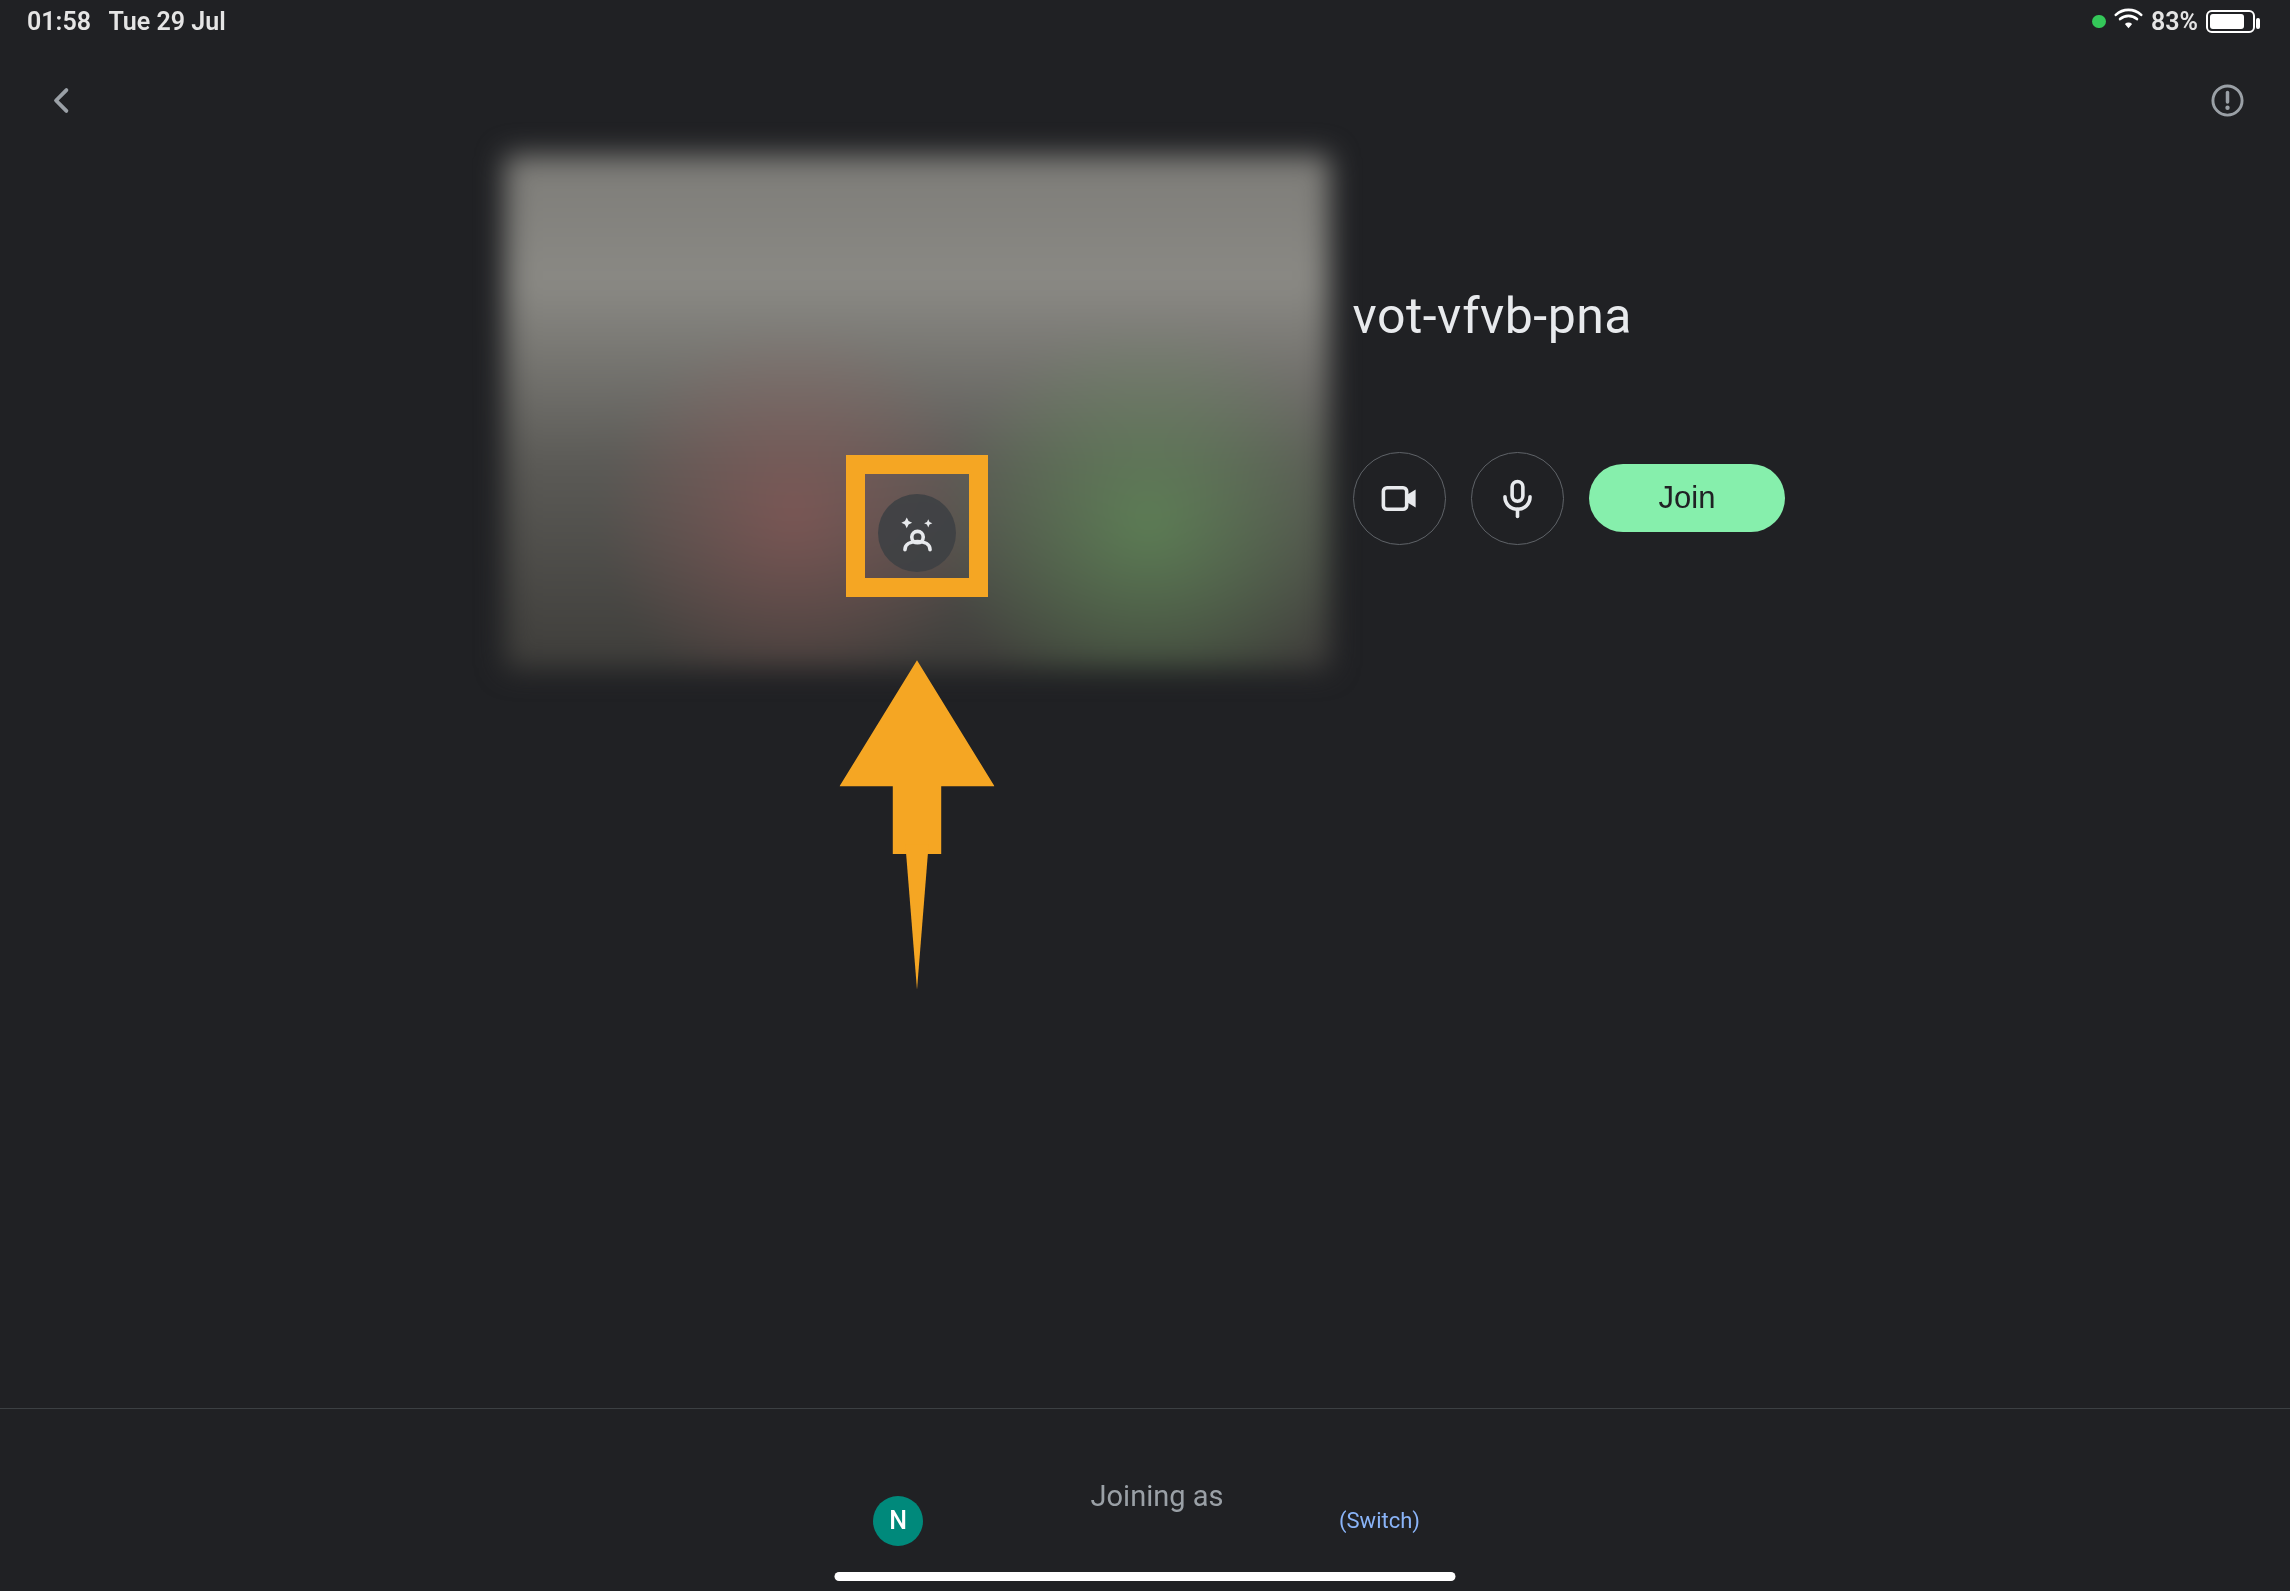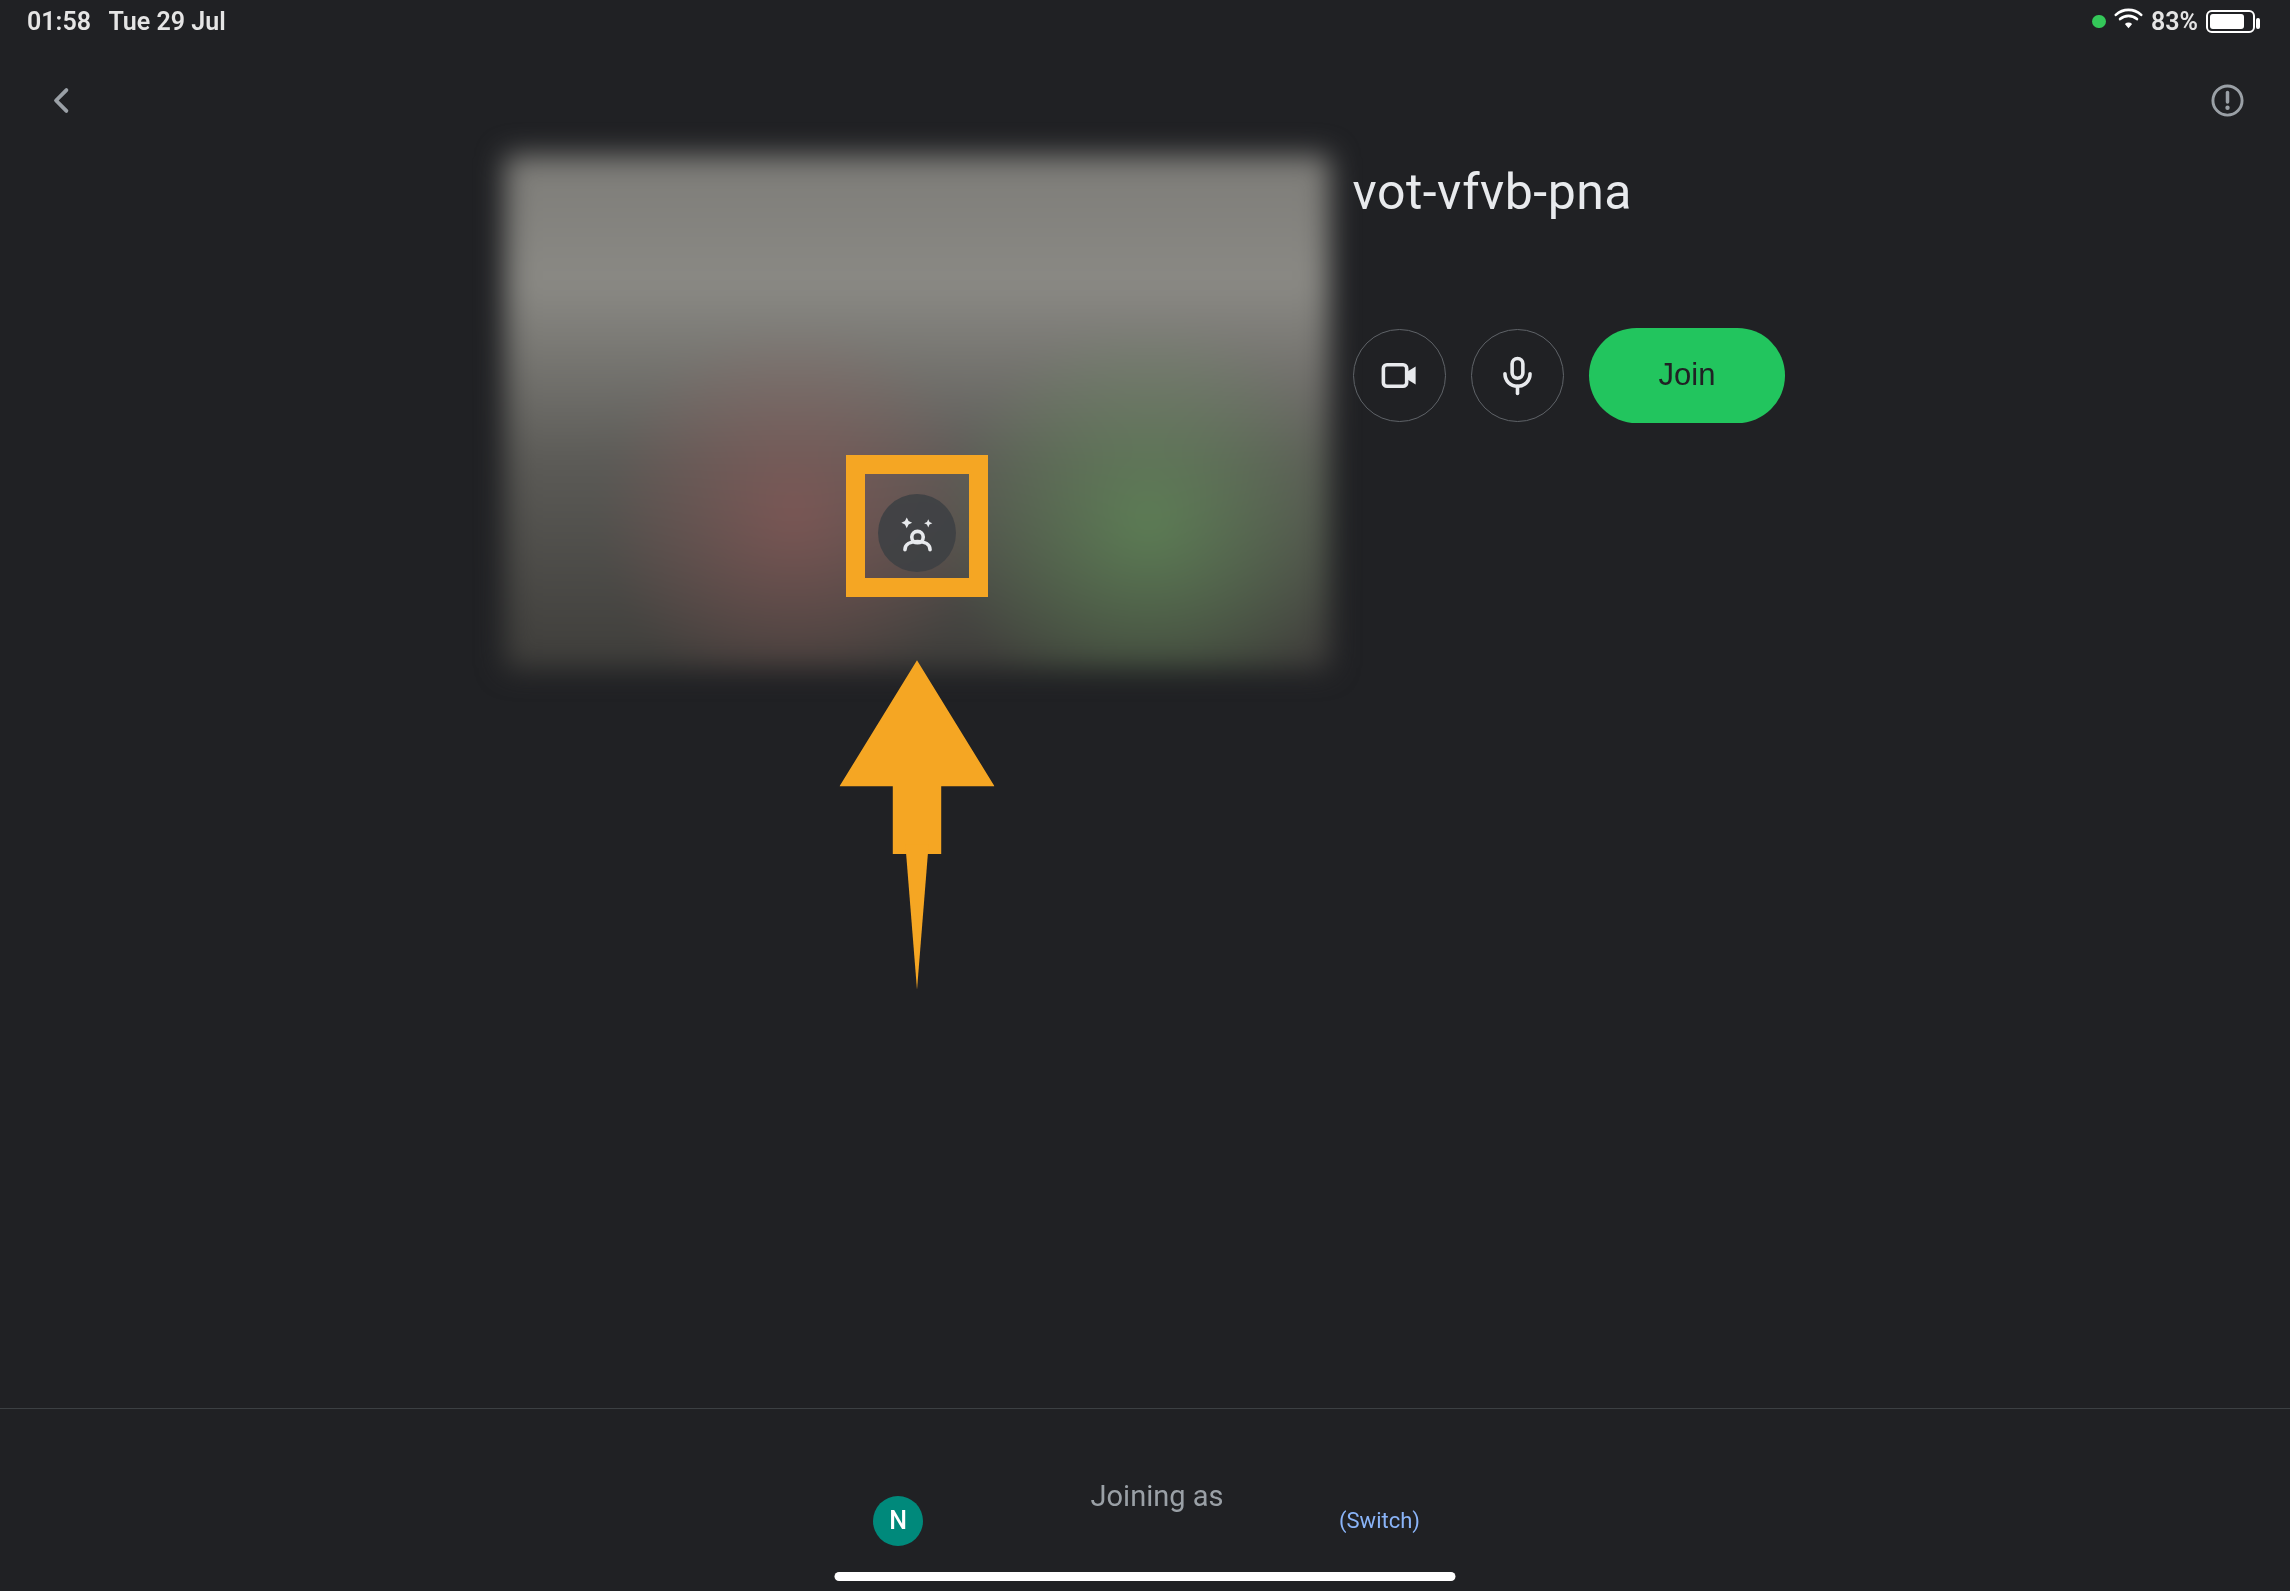--- a/index.html
+++ b/index.html
@@ -47,20 +47,21 @@
 
   
   .content {
     position:absolute;
     top: 155px;
     left: 0; right: 0;
     display: flex;
     justify-content: center;
     gap: 23px;
     padding: 0 39px;
+    align-items: center;
   }
 
   .preview {
     width: 825px;
     height: 514px;
     border-radius: 5.8px;
     background:
       radial-gradient(circle at 35% 70%, rgba(160,90,90,0.5) 0%, transparent 30%),
       radial-gradient(circle at 78% 72%, rgba(100,160,90,0.55) 0%, transparent 28%),
       linear-gradient(180deg, #7d7c78 0%, #8a8984 25%, #5b5a56 60%, #3e3d3a 100%);
@@ -110,24 +111,24 @@
   }
   .circle-btn {
     width: 93px; height: 93px;
     border-radius: 50%;
     border: 1.9px solid #5f6368;
     background: transparent;
     display:flex; align-items:center; justify-content:center;
     cursor:pointer;
   }
   .join-btn {
-    height: 95px;
+    height: 68px;
     padding: 0 70px;
     border-radius: 58px;
-    background: #22c55e;
+    background: #86efac;
     color: #202124;
     font-size: 31px;
     font-weight: 500;
     display:flex; align-items:center; justify-content:center;
     border:none;
     cursor:pointer;
   }
 
   
   .footer-divider {

